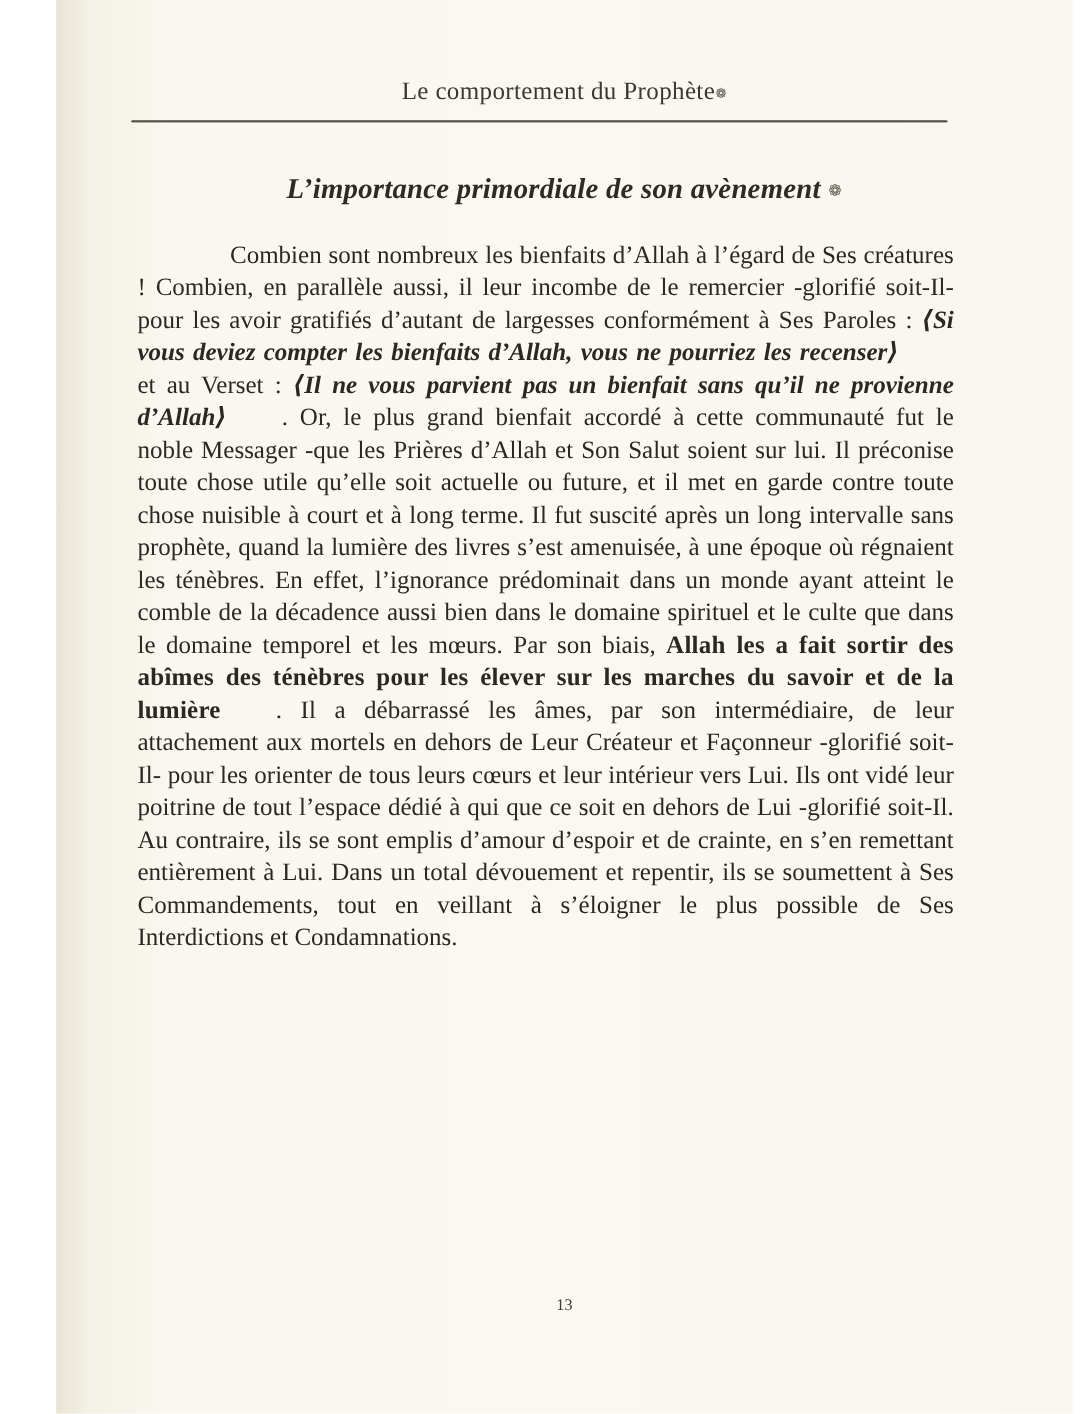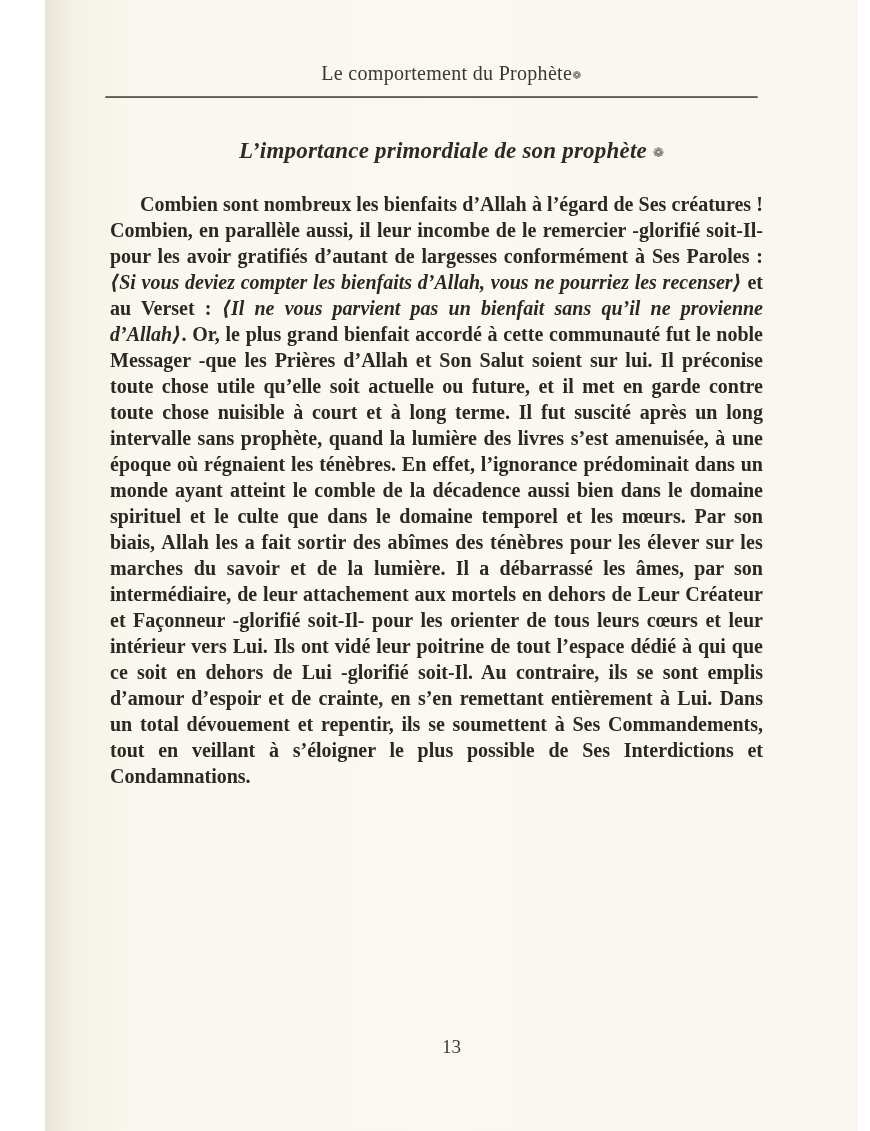--- a/index.html
+++ b/index.html
@@ -75,47 +75,47 @@
     position: absolute;
     left: 65px;
     top: 191px;
     width: 653px;
     font-size: 20px;
     line-height: 26px;
     color: #2b2822;
     text-align: justify;
     text-indent: 30px;
   }
-  .run.normal { font-weight: bold; font-style: normal; }
+  .run.normal { font-weight: normal; font-style: normal; margin-left: 44px; }
   .run.quote  { font-weight: bold;   font-style: italic; }
   .run.bold   { font-weight: bold;   font-style: normal; letter-spacing: 0.2px; }
   .page-number {
     position: absolute;
     left: 0;
     top: 1036px;
     width: 100%;
     text-align: center;
-    font-size: 19px;
+    font-size: 13px;
     color: #3f3c36;
   }
 </style>
 </head>
 <body>
 
 <div class="scan-canvas">
   <div class="book-page">
 
     <div class="running-header">
       <span>Le comportement du Prophète</span><span class="ornament">❁</span>
     </div>
 
     <div class="header-rule"></div>
 
     <div class="section-title">
-      <span>L’importance primordiale de son prophète</span><span class="ornament">❁</span>
+      <span>L’importance primordiale de son avènement</span><span class="ornament">❁</span>
     </div>
 
     <div class="body-paragraph"><span class="run normal">Combien sont nombreux les bienfaits d’Allah à l’égard de Ses créatures ! Combien, en parallèle aussi, il leur incombe de le remercier -glorifié soit-Il- pour les avoir gratifiés d’autant de largesses conformément à Ses Paroles : </span><span class="run quote">⟨Si vous deviez compter les bienfaits d’Allah, vous ne pourriez les recenser⟩</span><span class="run normal"> et au Verset : </span><span class="run quote">⟨Il ne vous parvient pas un bienfait sans qu’il ne provienne d’Allah⟩</span><span class="run normal">. Or, le plus grand bienfait accordé à cette communauté fut le noble Messager -que les Prières d’Allah et Son Salut soient sur lui. Il préconise toute chose utile qu’elle soit actuelle ou future, et il met en garde contre toute chose nuisible à court et à long terme. Il fut suscité après un long intervalle sans prophète, quand la lumière des livres s’est amenuisée, à une époque où régnaient les ténèbres. En effet, l’ignorance prédominait dans un monde ayant atteint le comble de la décadence aussi bien dans le domaine spirituel et le culte que dans le domaine temporel et les mœurs. Par son biais, </span><span class="run bold">Allah les a fait sortir des abîmes des ténèbres pour les élever sur les marches du savoir et de la lumière</span><span class="run normal">. Il a débarrassé les âmes, par son intermédiaire, de leur attachement aux mortels en dehors de Leur Créateur et Façonneur -glorifié soit-Il- pour les orienter de tous leurs cœurs et leur intérieur vers Lui. Ils ont vidé leur poitrine de tout l’espace dédié à qui que ce soit en dehors de Lui -glorifié soit-Il. Au contraire, ils se sont emplis d’amour d’espoir et de crainte, en s’en remettant entièrement à Lui. Dans un total dévouement et repentir, ils se soumettent à Ses Commandements, tout en veillant à s’éloigner le plus possible de Ses Interdictions et Condamnations.</span></div>
 
     <div class="page-number">13</div>
 
   </div>
 </div>
 
 </body></html>

